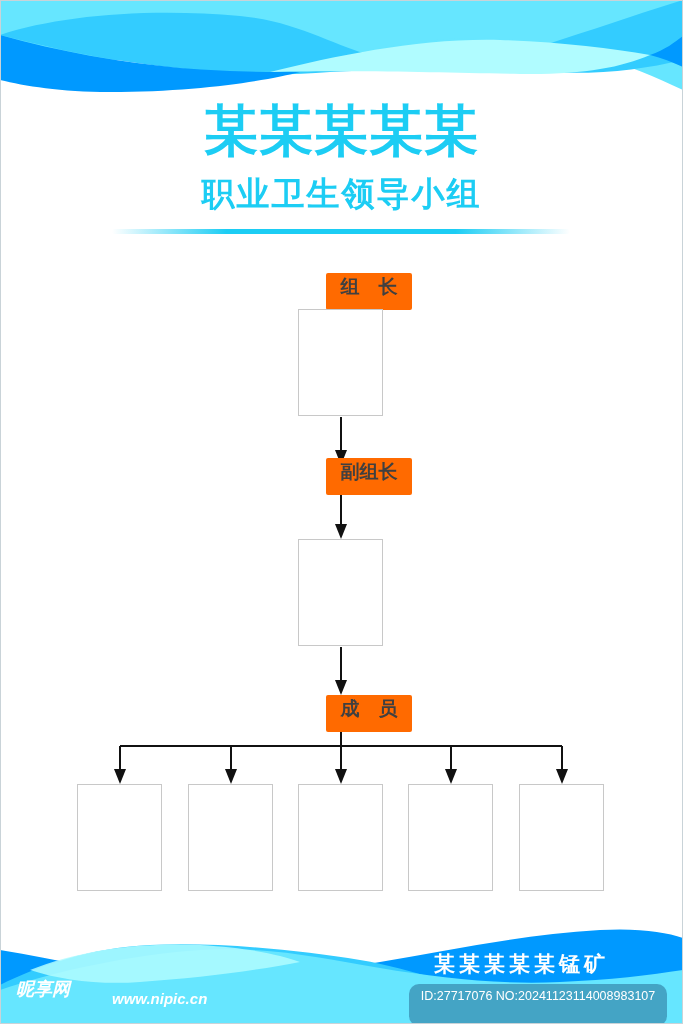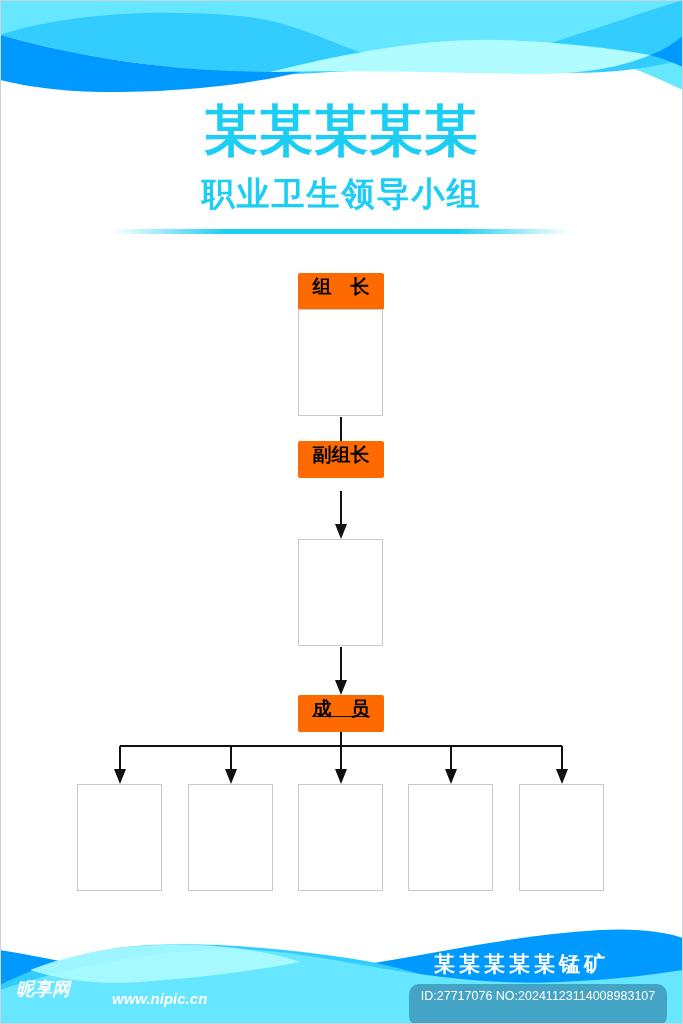--- a/index.html
+++ b/index.html
@@ -3,21 +3,21 @@
 <meta charset="utf-8">
 <style>
   html, body { margin: 0; padding: 0; }
   body { width: 683px; height: 1024px; position: relative; overflow: hidden; background: #ffffff; font-family: "DejaVu Sans", sans-serif; }
   .frame { position: absolute; inset: 0; border: 1px solid #c9d3d8; box-sizing: border-box; pointer-events: none; z-index: 10; }
   svg.bg { position: absolute; left: 0; top: 0; }
   .title { position: absolute; left: 0; width: 683px; text-align: center; color: #1ccdf4; font-weight: bold; letter-spacing: 2px; }
   .title.l1 { top: 104px; font-size: 54px; line-height: 54px; letter-spacing: 1px; }
   .title.l2 { top: 166px; font-size: 33px; line-height: 56px; letter-spacing: 2px; }
   .underline { position: absolute; left: 112px; top: 229px; width: 458px; height: 5px; background: linear-gradient(90deg, rgba(28,205,244,0) 0%, #1ccdf4 25%, #1ccdf4 75%, rgba(28,205,244,0) 100%); border-radius: 3px; }
-  .role { position: absolute; width: 86px; height: 37px; background: #ff6a00; border-radius: 2px; color: #000000; font-weight: bold; font-size: 19px; line-height: 27px; text-align: center; }
+  .role { position: absolute; width: 86px; height: 37px; background: #ff6a00; border-radius: 2px; color: #404040; font-weight: bold; font-size: 19px; line-height: 27px; text-align: center; margin-left: 28px; }
   .photo { position: absolute; width: 85px; height: 107px; border: 1px solid #c8c8c8; background: #fff; box-sizing: border-box; }
   svg.lines { position: absolute; left: 0; top: 0; }
   .company { position: absolute; left: 434px; top: 950px; color: #fff; font-weight: bold; font-size: 21px; letter-spacing: 4px; }
   .wm-box { position: absolute; left: 409px; top: 984px; width: 258px; height: 42px; background: rgba(40,110,150,0.55); border-radius: 10px; color: #fff; font-size: 12.5px; line-height: 25px; text-align: center; font-family: "Liberation Sans", sans-serif; }
   .wm-logo { position: absolute; left: 16px; top: 977px; color: #fff; font-size: 18px; font-weight: bold; font-style: italic; }
   .wm-url { position: absolute; left: 112px; top: 990px; color: #fff; font-size: 15px; font-weight: bold; font-style: italic; font-family: "Liberation Sans", sans-serif; }
 </style>
 </head>
 <body>
 
@@ -60,24 +60,24 @@
     <polygon points="225,769 237,769 231,784"></polygon>
     <polygon points="335,769 347,769 341,784"></polygon>
     <polygon points="445,769 457,769 451,784"></polygon>
     <polygon points="556,769 568,769 562,784"></polygon>
   </g>
 </svg>
 
 <div class="role" style="left:298px; top:273px;">组　长</div>
 <div class="photo" style="left:298px; top:309px;"></div>
 
-<div class="role" style="left:298px; top:441px;">副组长</div>
+<div class="role" style="left:298px; top:458px;">副组长</div>
 <div class="photo" style="left:298px; top:539px;"></div>
 
-<div class="role" style="left:298px; top:695px;text-decoration:underline;">成　员</div>
+<div class="role" style="left:298px; top:695px;">成　员</div>
 <div class="photo" style="left:77px; top:784px;"></div>
 <div class="photo" style="left:188px; top:784px;"></div>
 <div class="photo" style="left:298px; top:784px;"></div>
 <div class="photo" style="left:408px; top:784px;"></div>
 <div class="photo" style="left:519px; top:784px;"></div>
 
 <div class="company">某某某某某锰矿</div>
 <div class="wm-logo">昵享网</div>
 <div class="wm-url">www.nipic.cn</div>
 <div class="wm-box">ID:27717076 NO:20241123114008983107</div>

